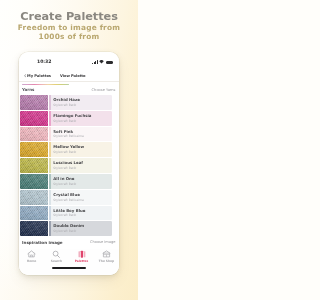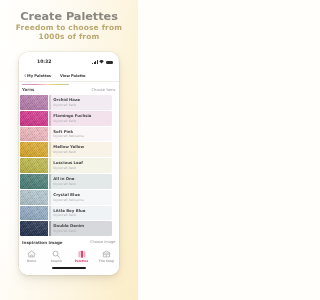--- a/index.html
+++ b/index.html
@@ -71,21 +71,21 @@
 </head>
 <body>
 
 <div class="page">
   <div class="bgwash"></div>
   <div class="bgwash2"></div>
 
   <div class="hero">
     <h1>Create Palettes</h1>
     <p>
-      <span>Freedom to choose from</span><br>
+      <span>Freedom to image from</span><br>
       <span>1000s of from</span>
     </p>
   </div>
 
   <div class="phone">
    <div class="pinner">
 
     <div class="status">
       <div class="clock">10:32</div>
       <div class="sysicons">

